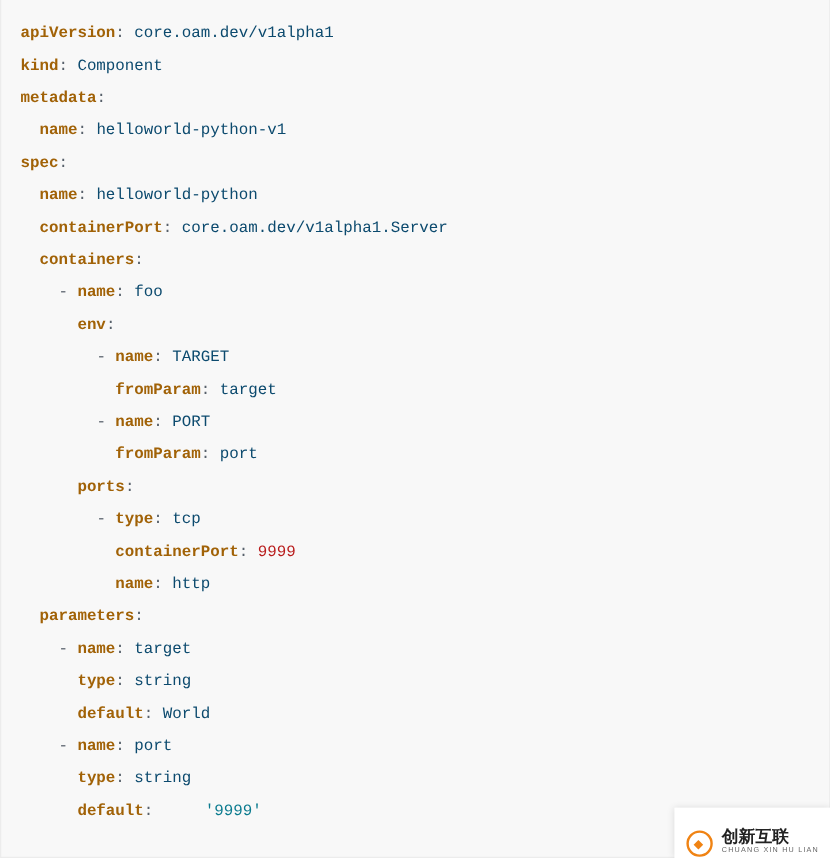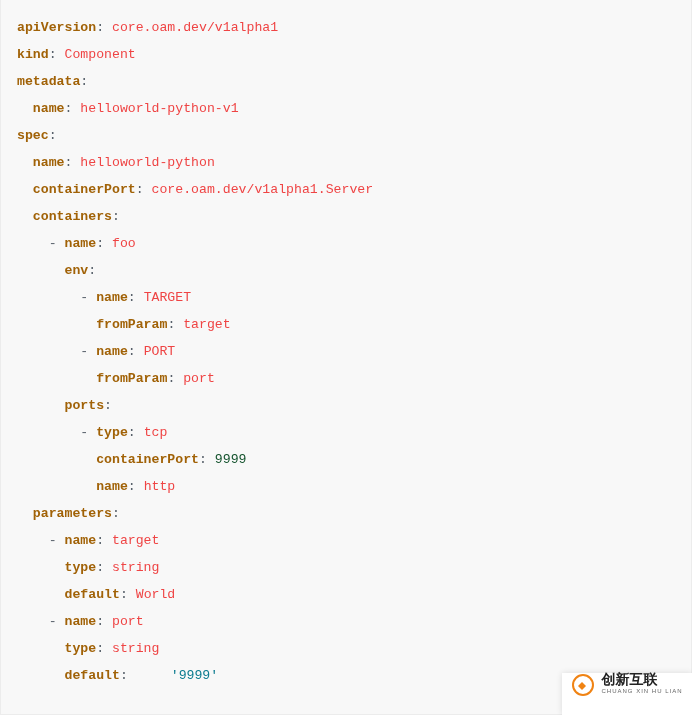--- a/index.html
+++ b/index.html
@@ -14,37 +14,37 @@
   }
   .code {
     padding: 14px 16px 14px 16px;
     border: 1px solid #ececec;
     border-width: 0 1px 1px 1px;
     width: 692px;
     height: 715px;
   }
   .line { white-space: pre; }
   .key   { color: #a16207; font-weight: 600; }
-  .str   { color: #ef4444; }
+  .str   { color: #0c4a6e; }
   .strB  { color: #1374b2; font-weight: 600; } 
-  .num   { color: #14532d; }
+  .num   { color: #b91c1c; }
   .quoted{ color: #0b7b8f; margin-left: 35px; }
   .punct { color: #57606a; }
   .dash  { color: #57606a; }
 
   .logo {
     position: absolute;
     right: 0;
     bottom: 0;
     width: 130px;
     height: 42px;
     background: #ffffff;
     box-shadow: 0 0 6px rgba(0,0,0,.12);
     display: flex;
-    align-items: flex-start;
+    align-items: flex-end;
     justify-content: center;
     font-family: sans-serif;
     font-size: 14px;
     font-weight: 700;
     color: #222;
   }
   .logo .mark {
     width: 24px; height: 24px;
     margin-right: 6px;
     display: flex; align-items:center; justify-content:center;

